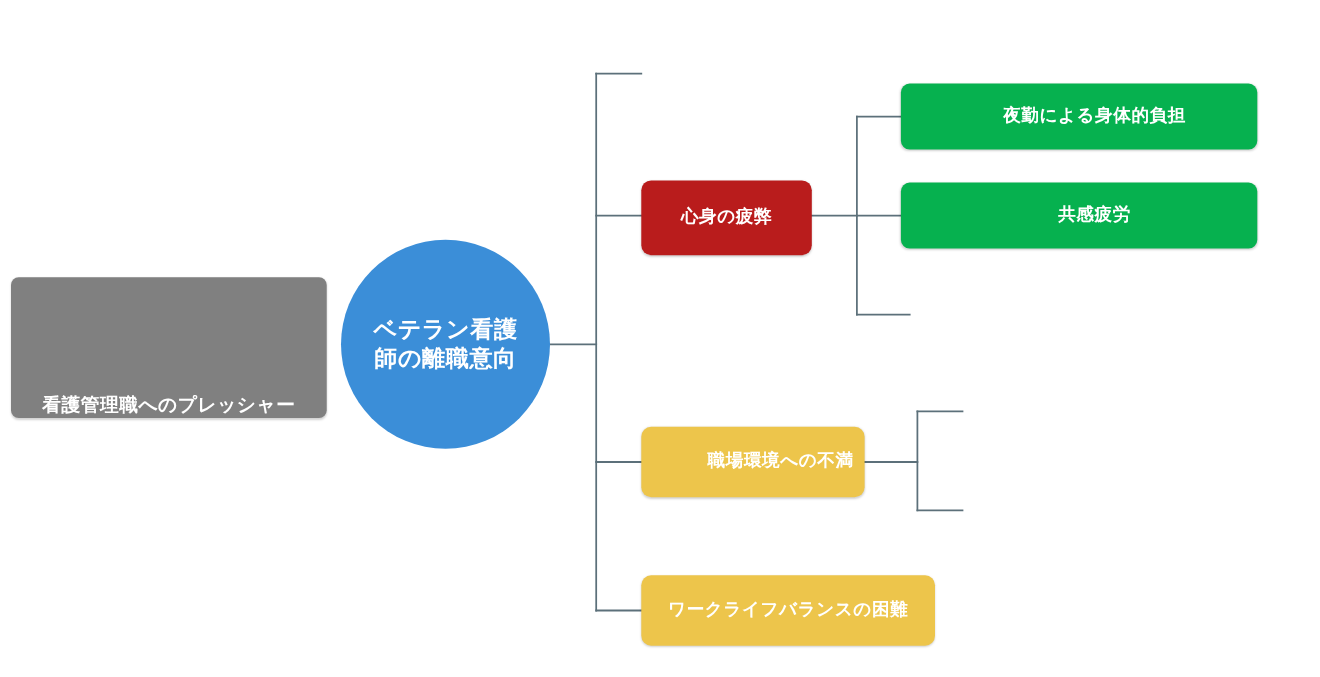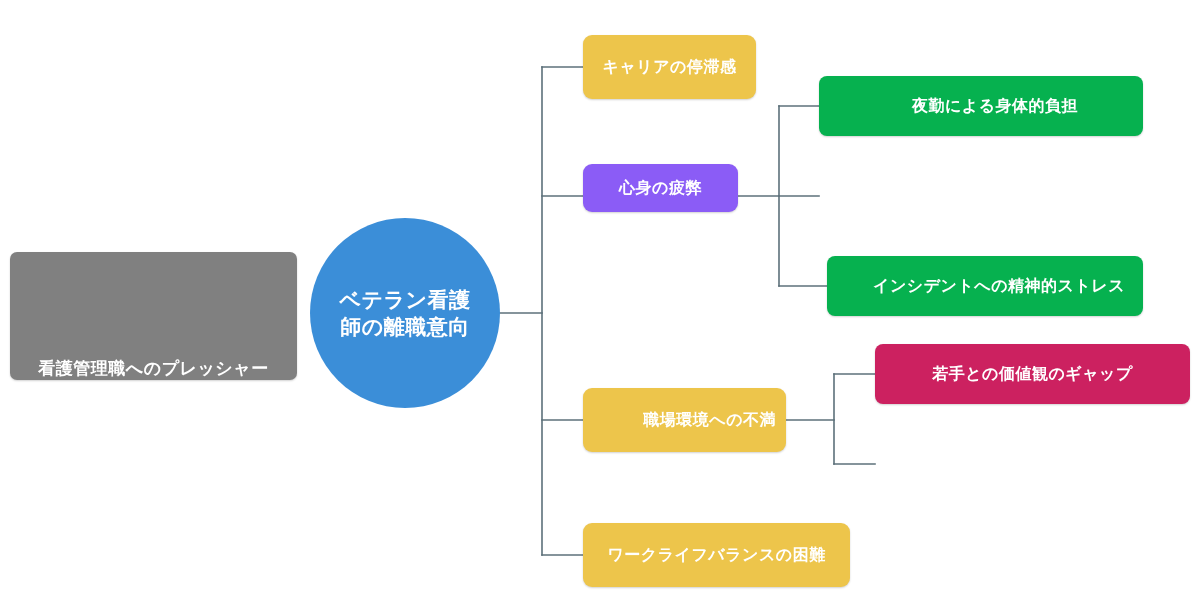--- a/index.html
+++ b/index.html
@@ -100,43 +100,37 @@
 
   <div class="node node-root-box" style="left: 10px; top: 252px; width: 287px; height: 128px; background: rgb(128, 128, 128);">
     <span class="node-label">看護管理職へのプレッシャー</span>
   </div>
 
   <div class="node node-center" style="left: 310px; top: 218px; width: 190px; height: 190px; background: rgb(59, 142, 216);">
     <span class="node-label">ベテラン看護
 師の離職意向</span>
   </div>
 
-  <div class="node node-l1" style="left: 583px; top: 35px; width: 173px; height: 64px; background: rgb(237, 197, 75);">
-    <span class="node-label">キャリアの停滞感</span>
-  </div>
 
-  <div class="node node-l1" style="left: 583px; top: 164px; width: 155px; height: 48px; background: #8b5cf6;">
+  <div class="node node-l1" style="left: 583px; top: 164px; width: 155px; height: 68px; background: #b91c1c;">
     <span class="node-label">心身の疲弊</span>
   </div>
 
   <div class="node node-l1" style="left: 583px; top: 388px; width: 203px; height: 64px; background: rgb(237, 197, 75); justify-content: flex-end;">
     <span class="node-label">職場環境への不満</span>
   </div>
 
   <div class="node node-l1" style="left: 583px; top: 523px; width: 267px; height: 64px; background: rgb(237, 197, 75);">
     <span class="node-label">ワークライフバランスの困難</span>
   </div>
 
   <div class="node node-l2-green" style="left: 819px; top: 76px; width: 324px; height: 60px; background: rgb(6, 177, 79);">
     <span class="node-label">夜勤による身体的負担</span>
   </div>
 
-
-  <div class="node node-l2-green" style="left: 827px; top: 256px; width: 316px; height: 60px; background: rgb(6, 177, 79);">
-    <span class="node-label">インシデントへの精神的ストレス</span>
+  <div class="node node-l2-green" style="left: 819px; top: 166px; width: 324px; height: 60px; background: rgb(6, 177, 79);">
+    <span class="node-label">共感疲労</span>
   </div>
 
-  <div class="node node-l2-pink" style="left: 875px; top: 344px; width: 315px; height: 60px; background: rgb(204, 33, 96);">
-    <span class="node-label">若手との価値観のギャップ</span>
-  </div>
+
 
 
 </div>
 
 </body></html>

